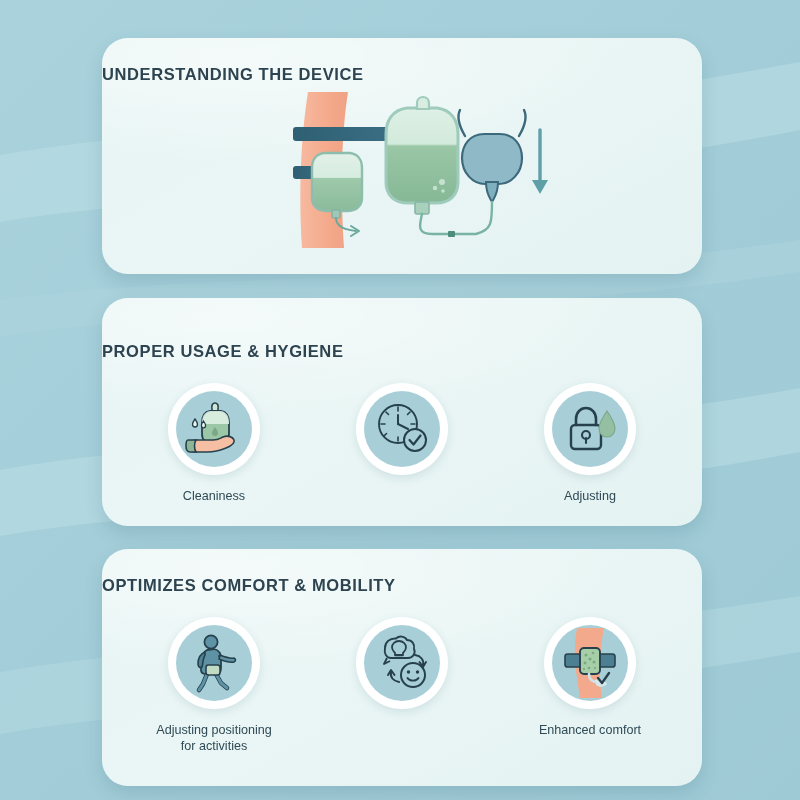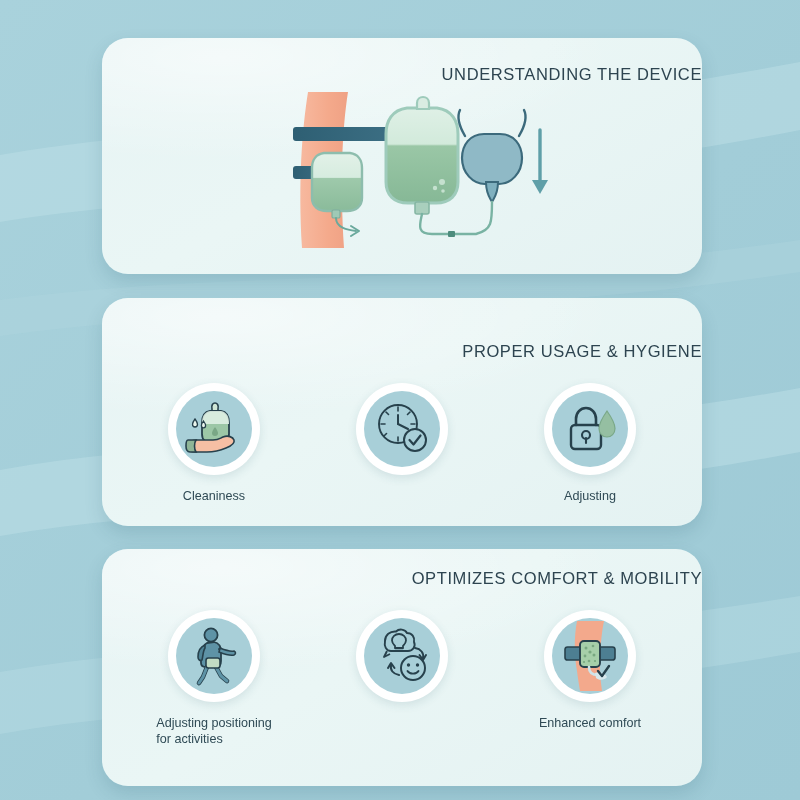--- a/index.html
+++ b/index.html
@@ -43,30 +43,30 @@
     pointer-events:none;
   }
 
   #card-1 { top: 38px;  height: 236px; }
   #card-2 { top: 298px; height: 228px; }
   #card-3 { top: 549px; height: 237px; }
 
   .card-title {
     position: relative;
     z-index: 2;
-    text-align: right;
+    text-align: left;
     color: #2d4450;
     font-size: 16.5px;
-    font-weight: normal;
+    font-weight: bold;
     letter-spacing: 0.6px;
     margin: 0;
   }
   #card-1 .card-title { padding-top: 27px; }
   #card-2 .card-title { padding-top: 44px; }
-  #card-3 .card-title { padding-top: 20px; }
+  #card-3 .card-title { padding-top: 27px; }
 
   .hero-wrap {
     position: relative;
     z-index: 2;
     display: flex;
     justify-content: center;
     margin-top: 6px;
   }
 
   .items-row {
@@ -96,21 +96,21 @@
     width: 76px; height: 76px;
     border-radius: 50%;
     background: #a8cfd8;
     display: flex;
     align-items: center;
     justify-content: center;
     overflow: hidden;
   }
   .item-caption {
     margin-top: 13px;
-    text-align: left;
+    text-align: center;
     color: #2f4a55;
     font-size: 12.6px;
     line-height: 1.28;
     white-space: pre-line;
   }
 </style>
 </head>
 <body>
 
 <svg id="bg-waves" viewBox="0 0 800 800" preserveAspectRatio="none">

